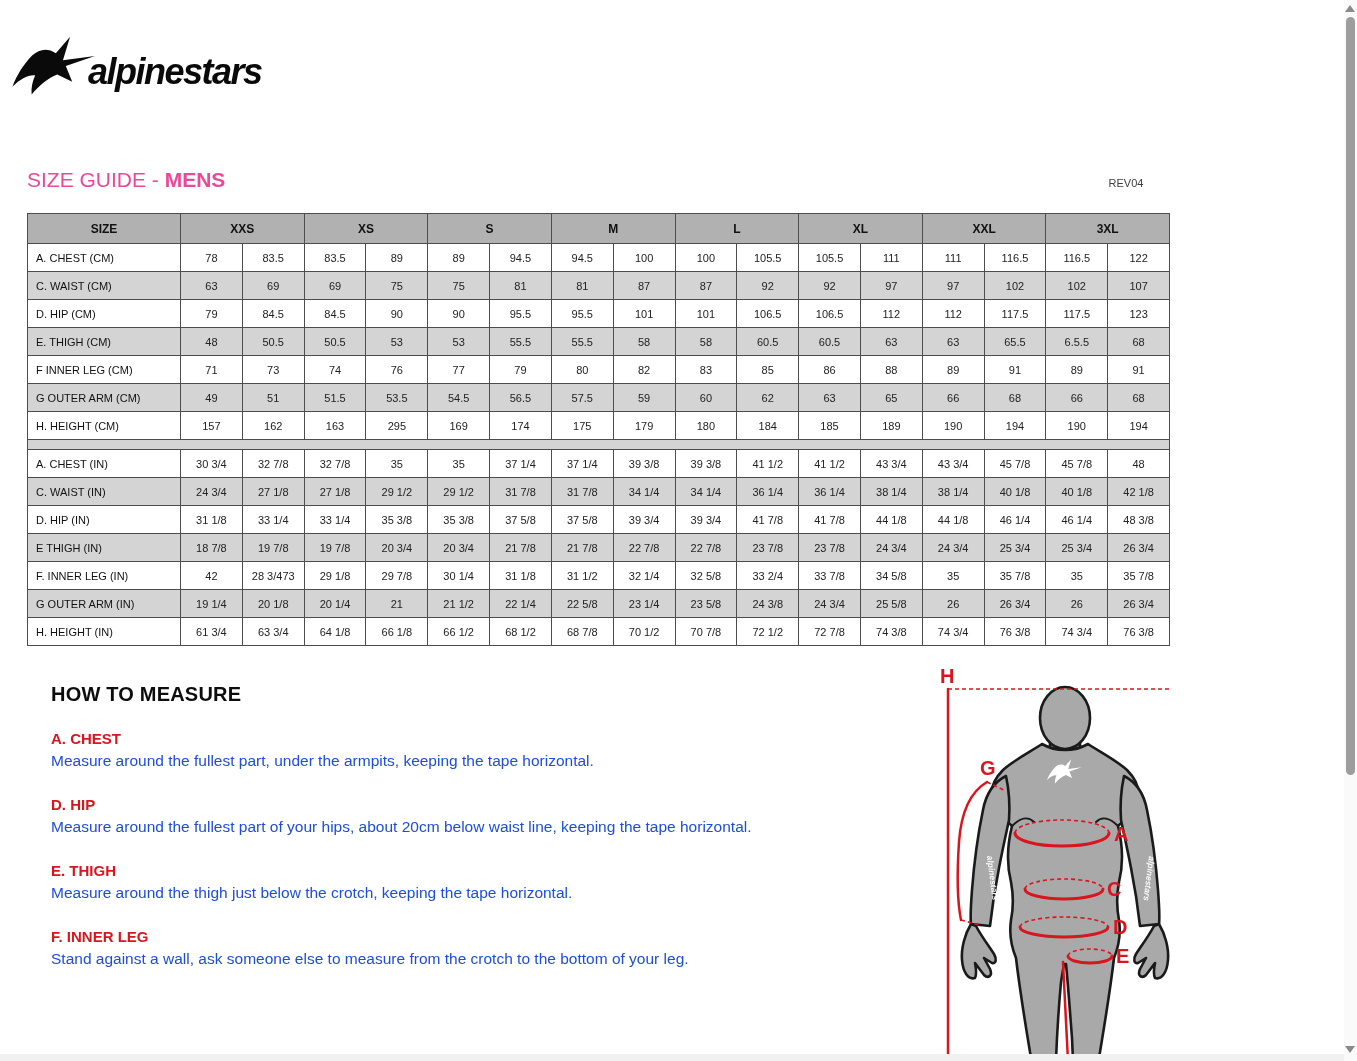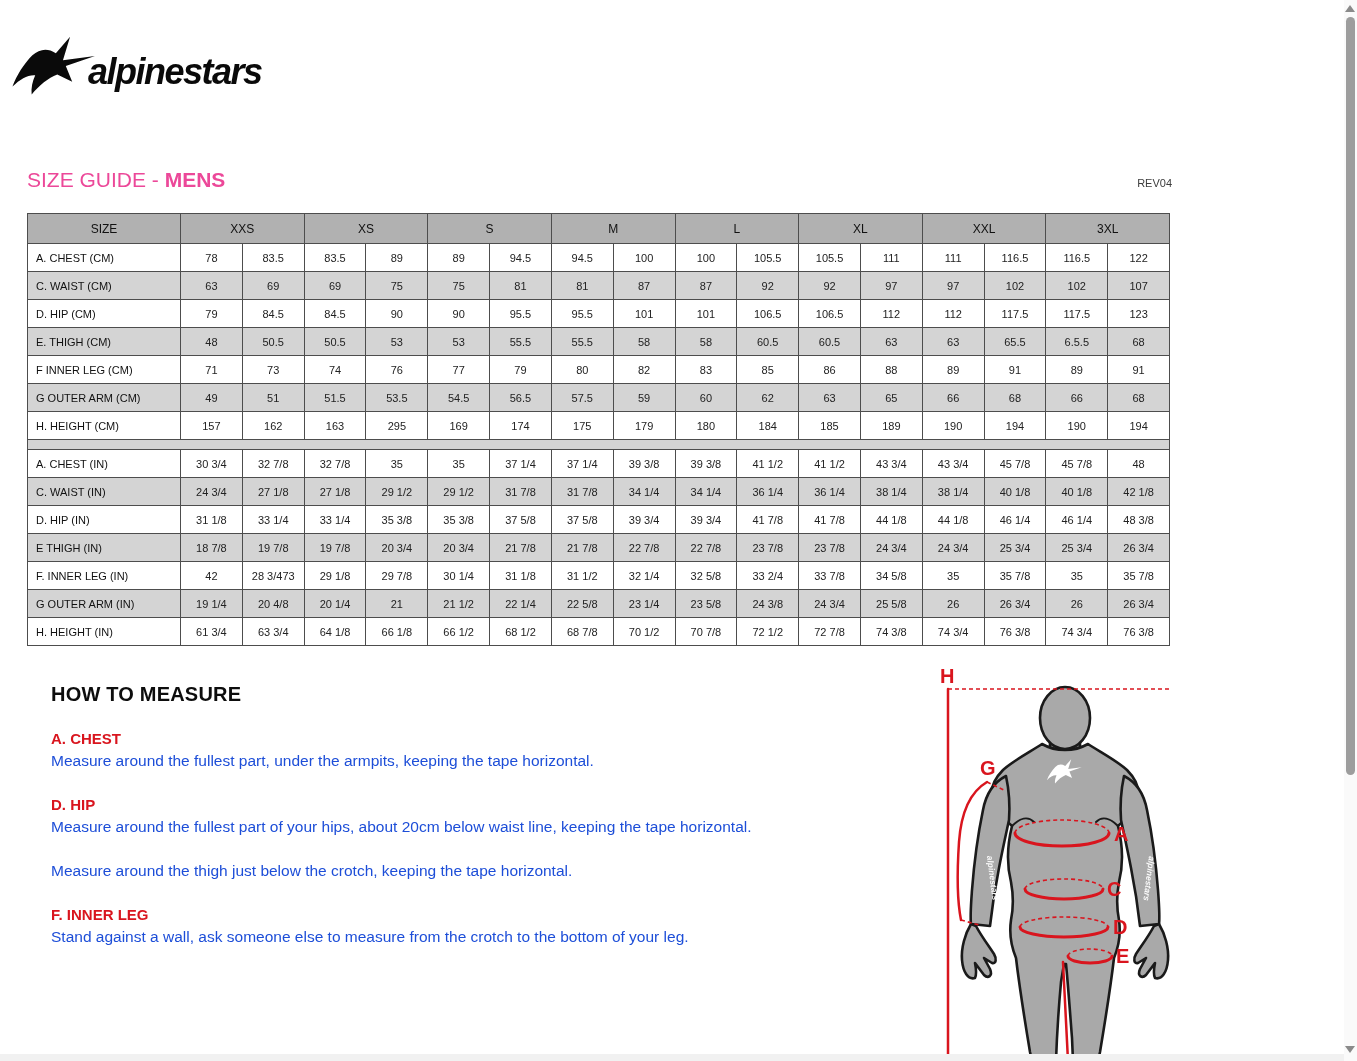--- a/index.html
+++ b/index.html
@@ -13,26 +13,26 @@
   body{
     width:1357px;height:1061px;position:relative;overflow:hidden;
     background:#ffffff;font-family:"Liberation Sans", sans-serif;color:#111;
   }
   
   .logo{position:absolute;left:10px;top:34px;display:flex;align-items:flex-end;}
   .logo-text{font-size:36px;font-weight:bold;font-style:italic;letter-spacing:-1.5px;color:#0a0a0a;margin-left:-8px;padding-bottom:5px;}
   
   .page-title{position:absolute;left:27px;top:168px;font-size:21px;color:#ec4899;}
   .title-bold{font-weight:bold;}
-  .rev-label{position:absolute;left:1080px;top:177px;width:92px;text-align:right;font-size:11px;color:#3c3c3c;}
+  .rev-label{position:absolute;left:1080px;top:177px;width:92px;text-align:center;font-size:11px;color:#3c3c3c;}
   
   .table-wrap{position:absolute;left:27px;top:213px;}
   table{border-collapse:collapse;table-layout:fixed;width:1143px;}
   td{border:1px solid #4d4d4d;text-align:center;font-size:11px;color:#222;height:28px;padding:0;overflow:hidden;white-space:nowrap;}
-  tr.hdr td{background:var(--header-gray);font-weight:normal;font-size:12px;color:#111;height:30px;}
+  tr.hdr td{background:var(--header-gray);font-weight:bold;font-size:12px;color:#111;height:30px;}
   td.lbl{text-align:left;padding-left:8px;font-weight:normal;color:#111;}
   tr.shade td{background:var(--row-gray);}
   tr.sep td{background:var(--row-gray);height:10px;}
   
   .h2m{position:absolute;left:27px;top:683px;width:900px;margin-left:24px;}
   .h2m-heading{font-size:20px;font-weight:bold;color:#0d0d0d;margin:0 0 24px 0;letter-spacing:0.2px;}
   .measure-title{color:var(--accent);font-weight:bold;font-size:15px;margin:0 0 5px 0;}
   .measure-text{font-size:15.5px;color:#1d4ed8;margin:0 0 26px 0;}
   
   .diagram{position:absolute;left:930px;top:660px;width:250px;height:401px;overflow:hidden;}
@@ -323,21 +323,21 @@
           <td>33 7/8</td>
           <td>34 5/8</td>
           <td>35</td>
           <td>35 7/8</td>
           <td>35</td>
           <td>35 7/8</td>
         </tr>
         <tr class="shade">
           <td class="lbl">G OUTER ARM (IN)</td>
           <td>19 1/4</td>
-          <td>20 4/8</td>
+          <td>20 1/8</td>
           <td>20 1/4</td>
           <td>21</td>
           <td>21 1/2</td>
           <td>22 1/4</td>
           <td>22 5/8</td>
           <td>23 1/4</td>
           <td>23 5/8</td>
           <td>24 3/8</td>
           <td>24 3/4</td>
           <td>25 5/8</td>
@@ -376,20 +376,21 @@
     <p class="measure-title">A. CHEST</p>
     <p class="measure-text">Measure around the fullest part, under the armpits, keeping the tape horizontal.</p>
   </div>
   <div>
   </div>
   <div>
     <p class="measure-title">D. HIP</p>
     <p class="measure-text">Measure around the fullest part of your hips, about 20cm below waist line, keeping the tape horizontal.</p>
   </div>
   <div>
+    <p class="measure-title">E. THIGH</p>
     <p class="measure-text">Measure around the thigh just below the crotch, keeping the tape horizontal.</p>
   </div>
   <div>
     <p class="measure-title">F. INNER LEG</p>
     <p class="measure-text">Stand against a wall, ask someone else to measure from the crotch to the bottom of your leg.</p>
   </div>
 </div>
 
 <div class="diagram">
   <svg width="250" height="401" viewBox="0 0 250 401">

